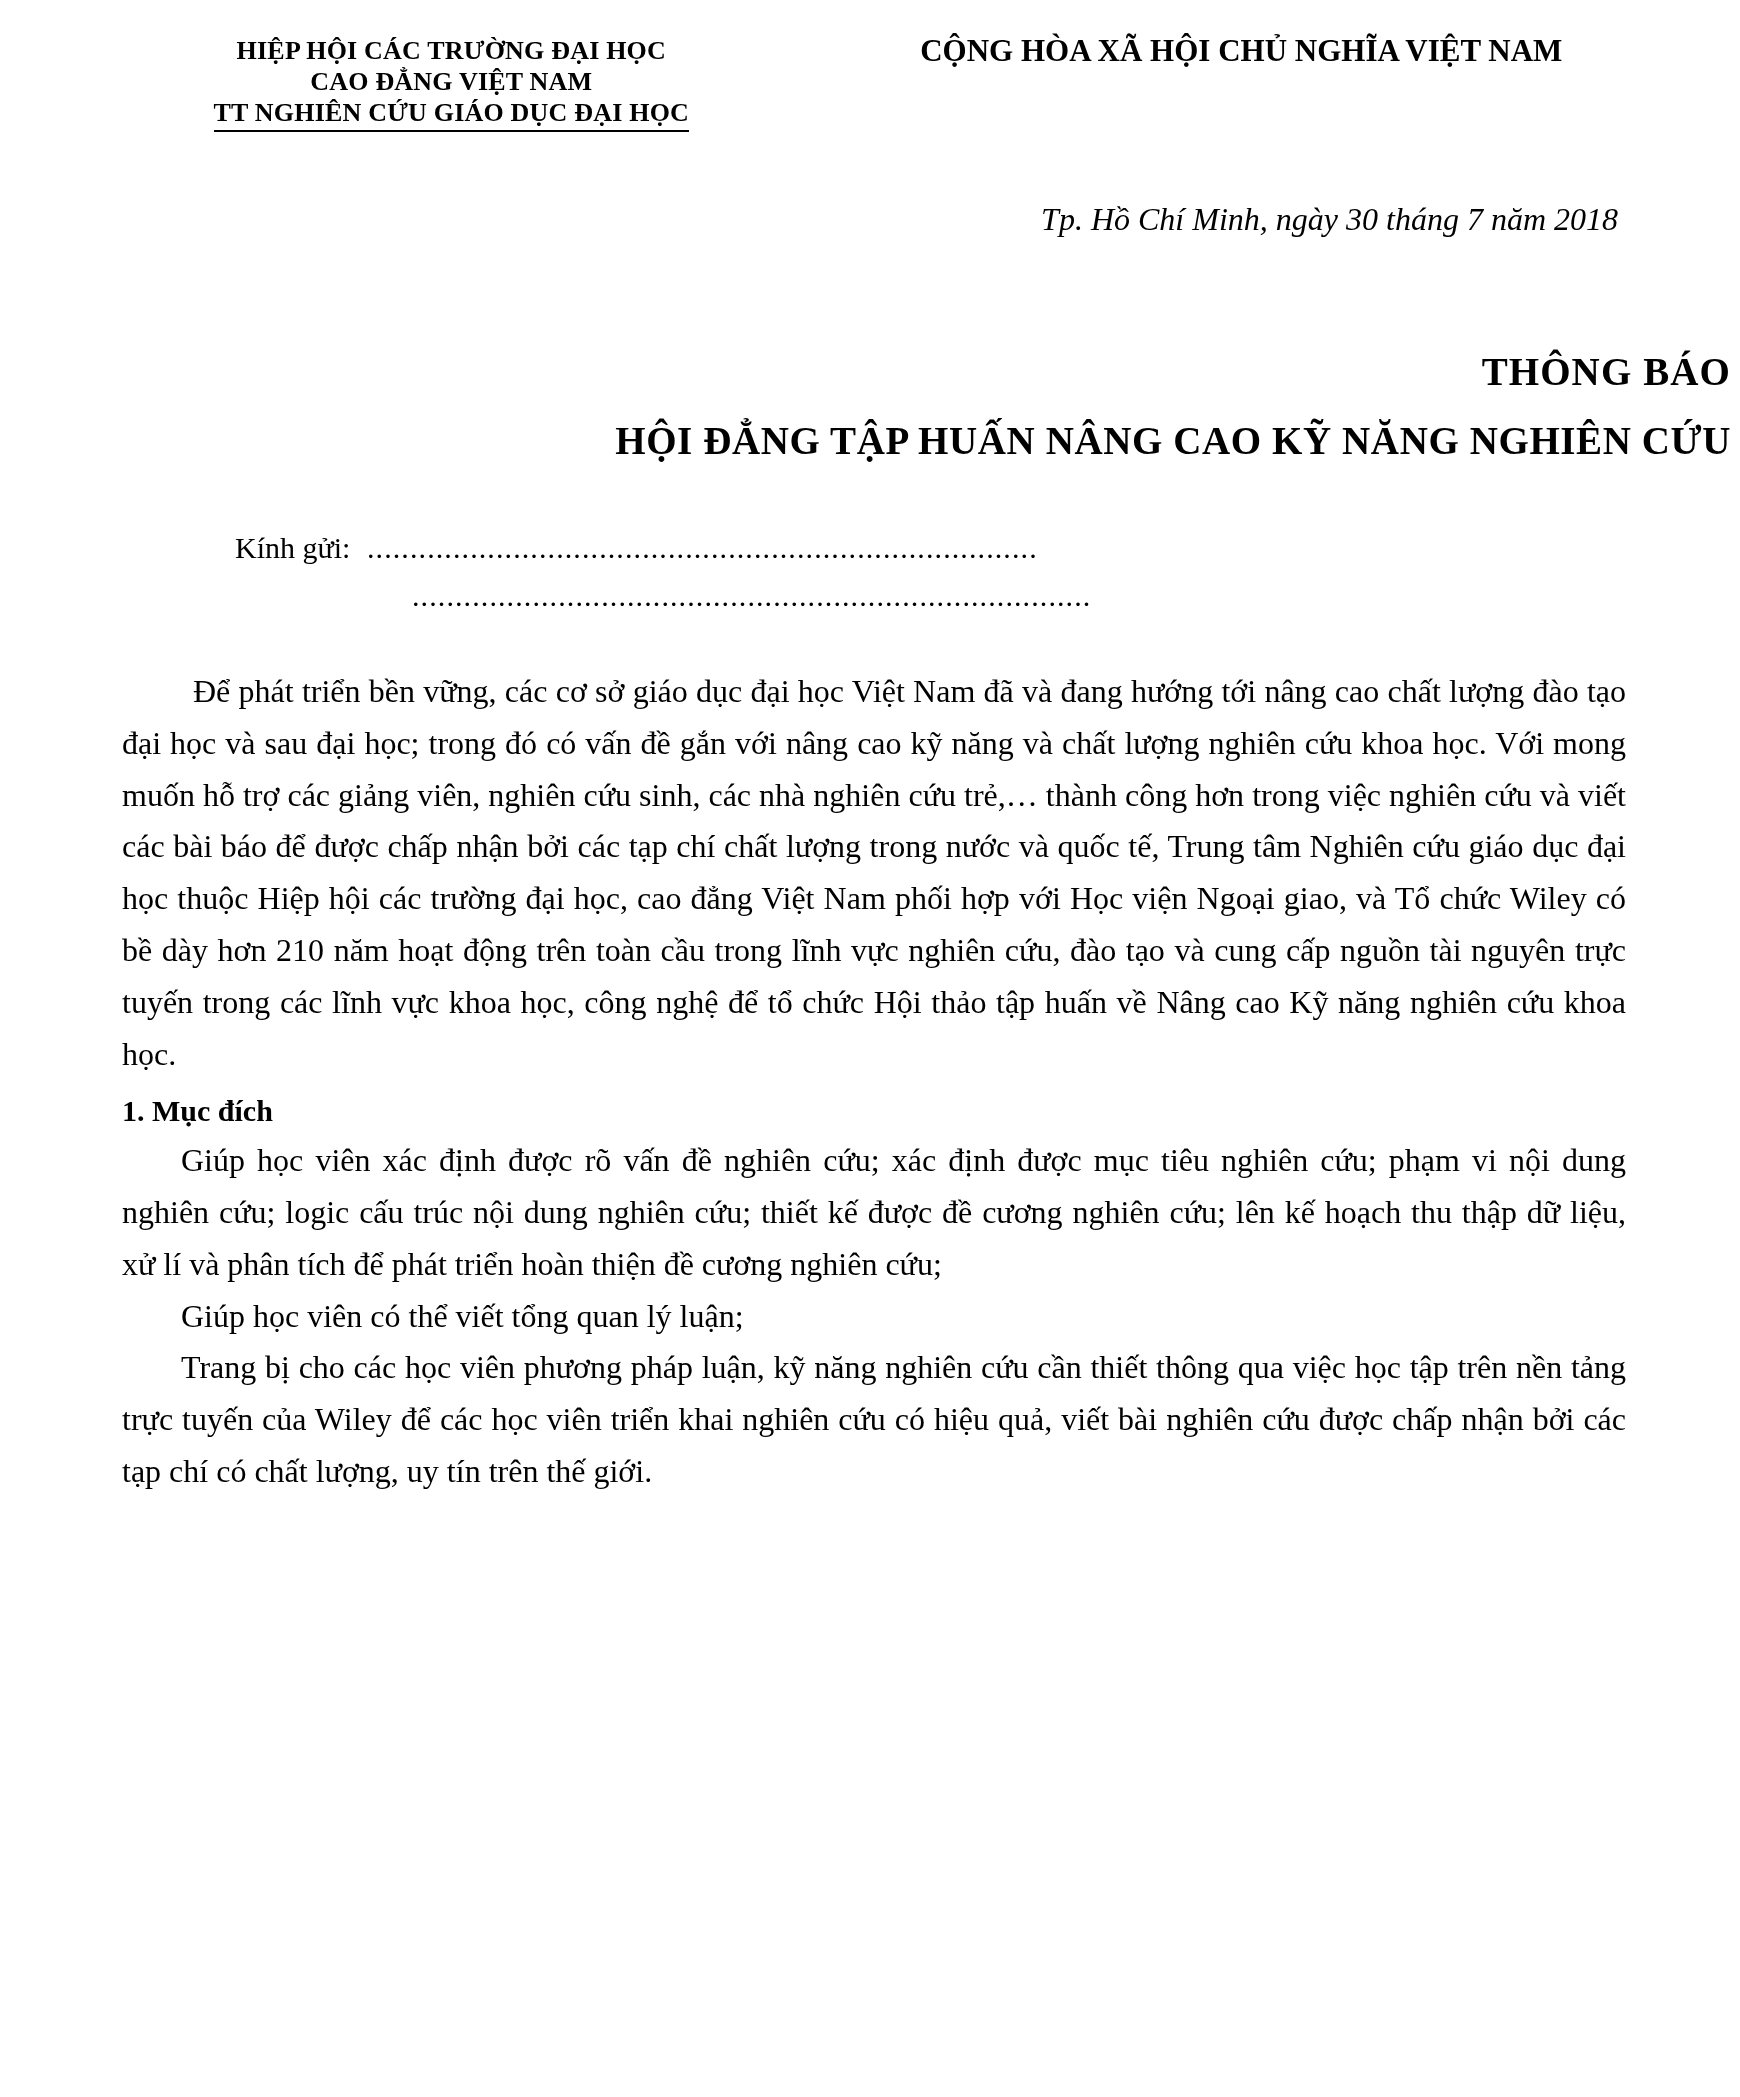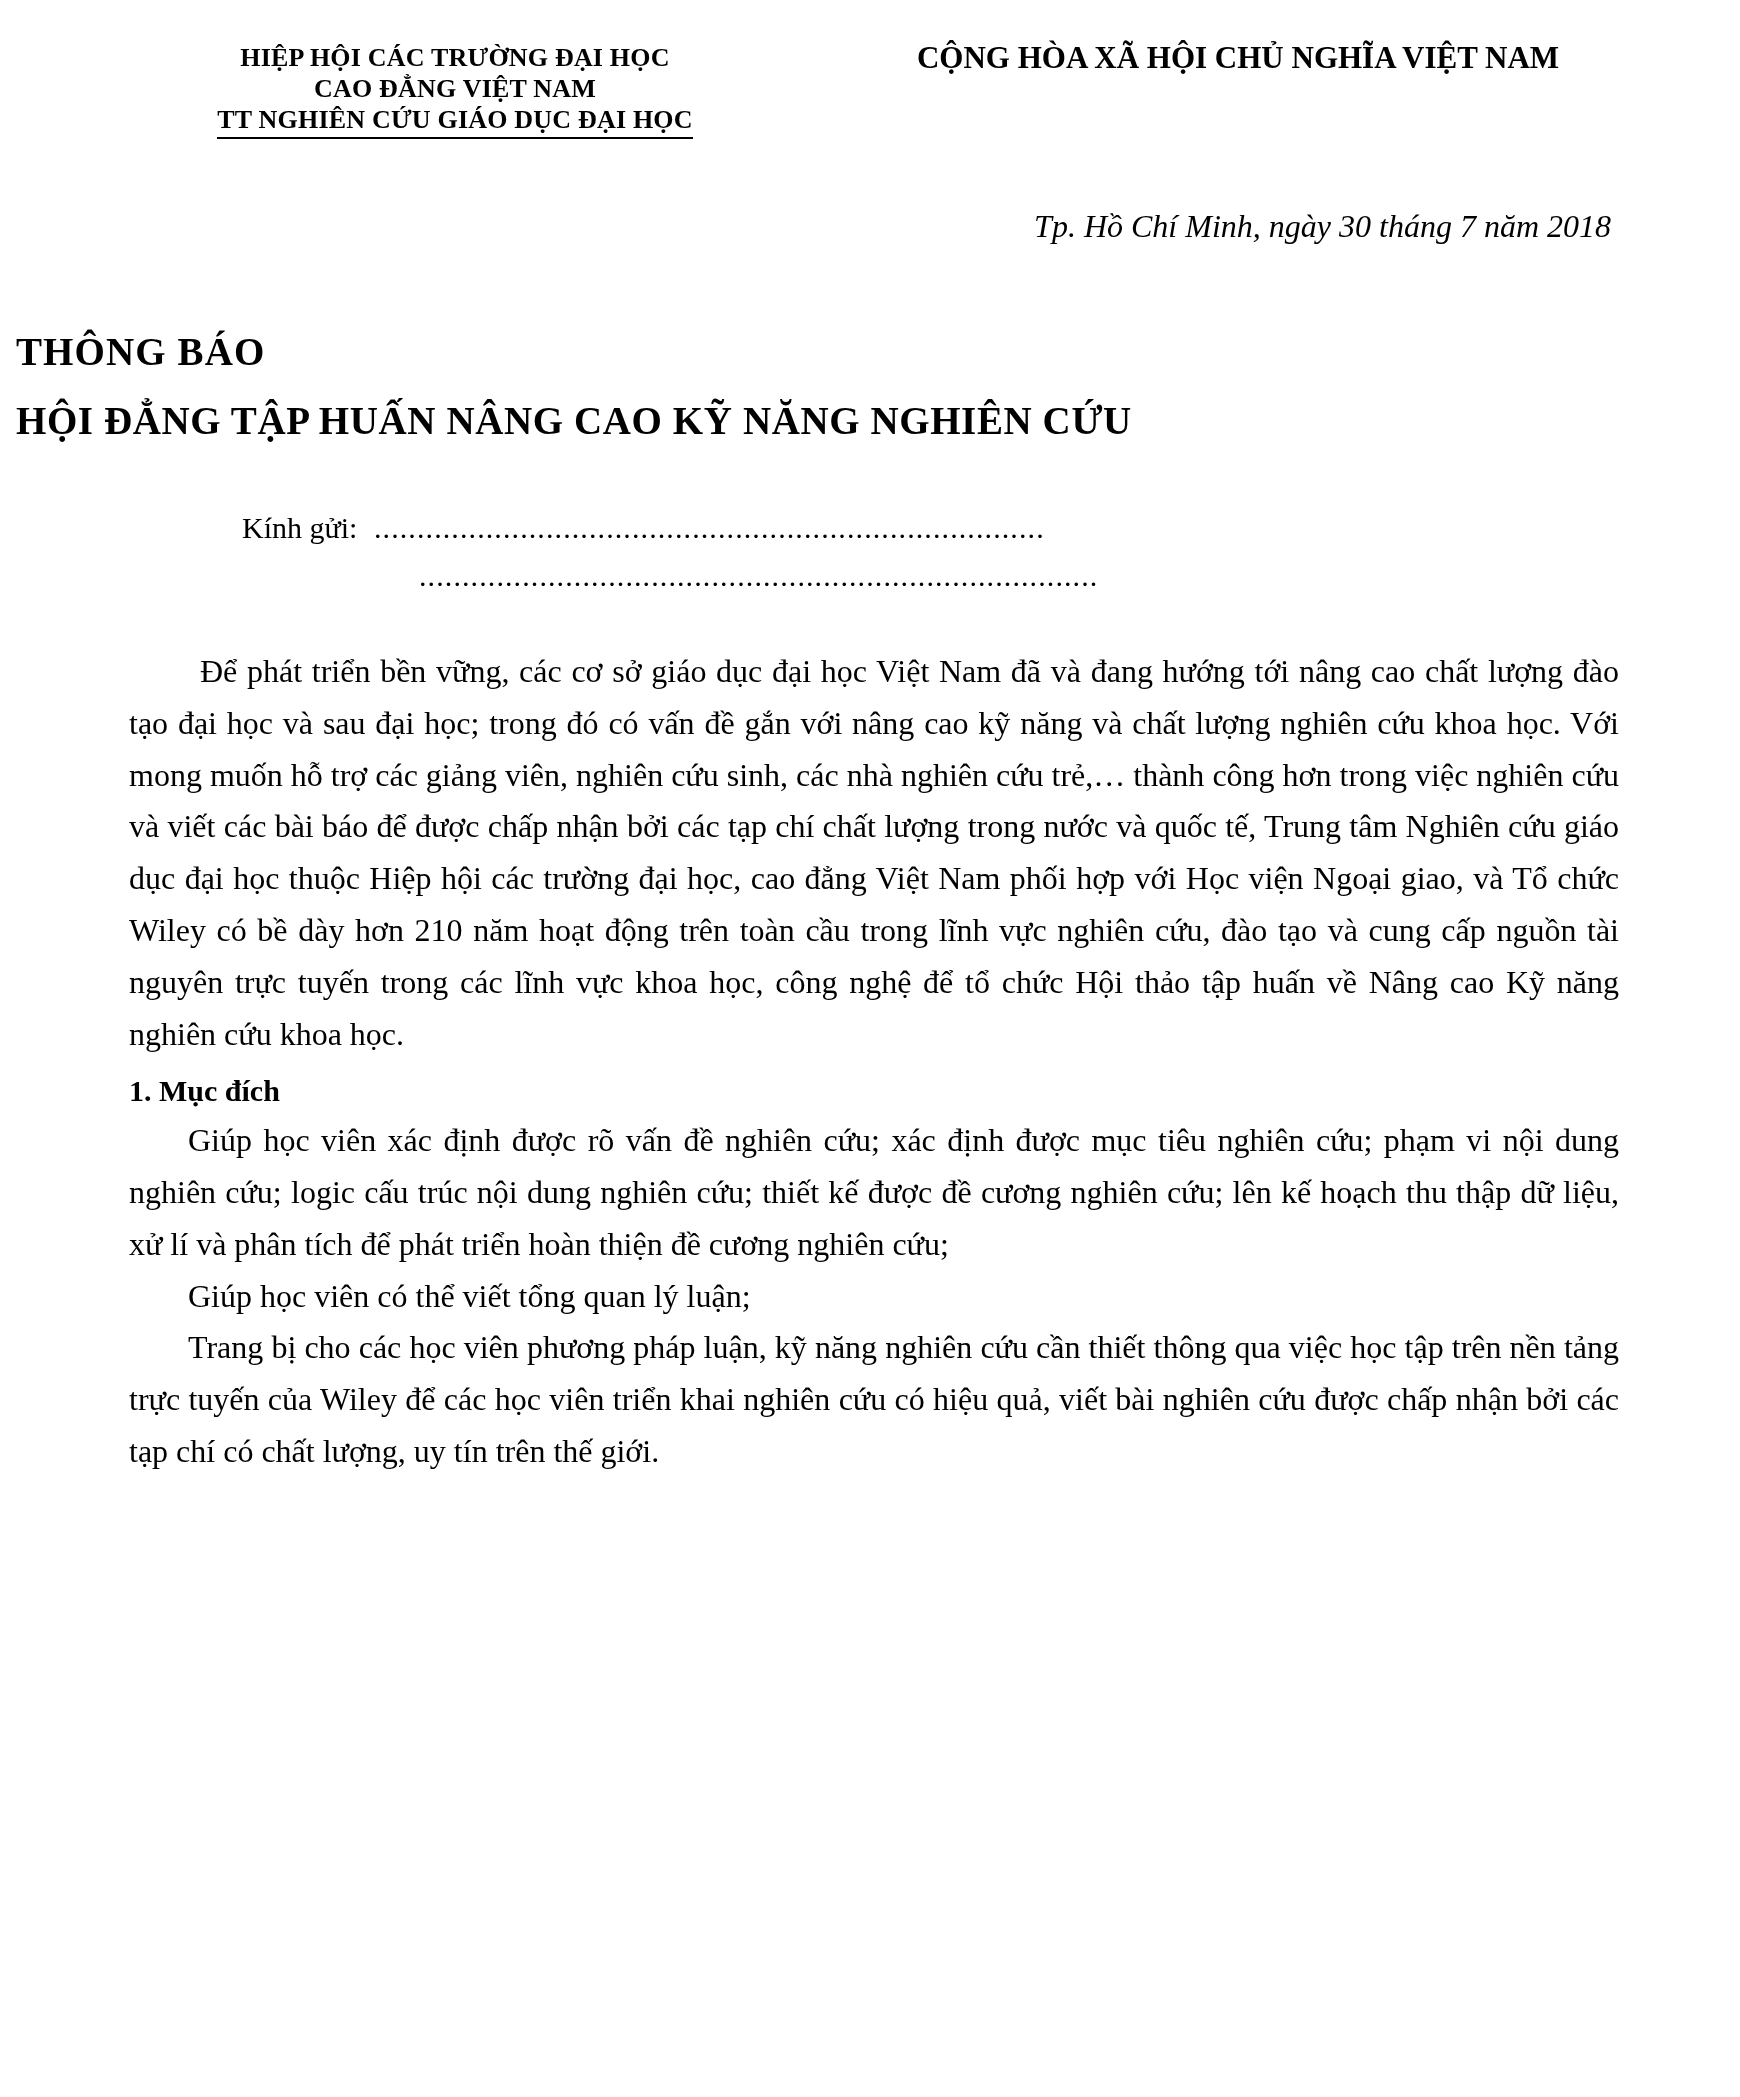--- a/index.html
+++ b/index.html
@@ -13,21 +13,21 @@
     height: 2097px;
     font-family: "Liberation Serif", "DejaVu Serif", serif;
     color: #000000;
     -webkit-font-smoothing: antialiased;
   }
   .page {
     position: relative;
     width: 1740px;
     height: 2097px;
     box-sizing: border-box;
-    padding: 16px;
+    padding: 9px;
     overflow: hidden;
   }
 
   
   .header {
     display: flex;
     flex-direction: row;
     align-items: flex-start;
     padding: 22.6px 71px 0 71px;
   }
@@ -77,22 +77,22 @@
     padding-right: 113px;
     text-align: right;
   }
   .date-text {
     font-style: italic;
     font-size: 32px;
   }
 
   
   .title-block {
-    margin-top: 83px;
-    text-align: left;
+    margin-top: 110px;
+    text-align: right;
   }
   .title-main {
     font-weight: bold;
     font-size: 39px;
     letter-spacing: 1.1px;
     line-height: 1.25;
   }
   .title-sub {
     font-weight: bold;
     font-size: 39px;

